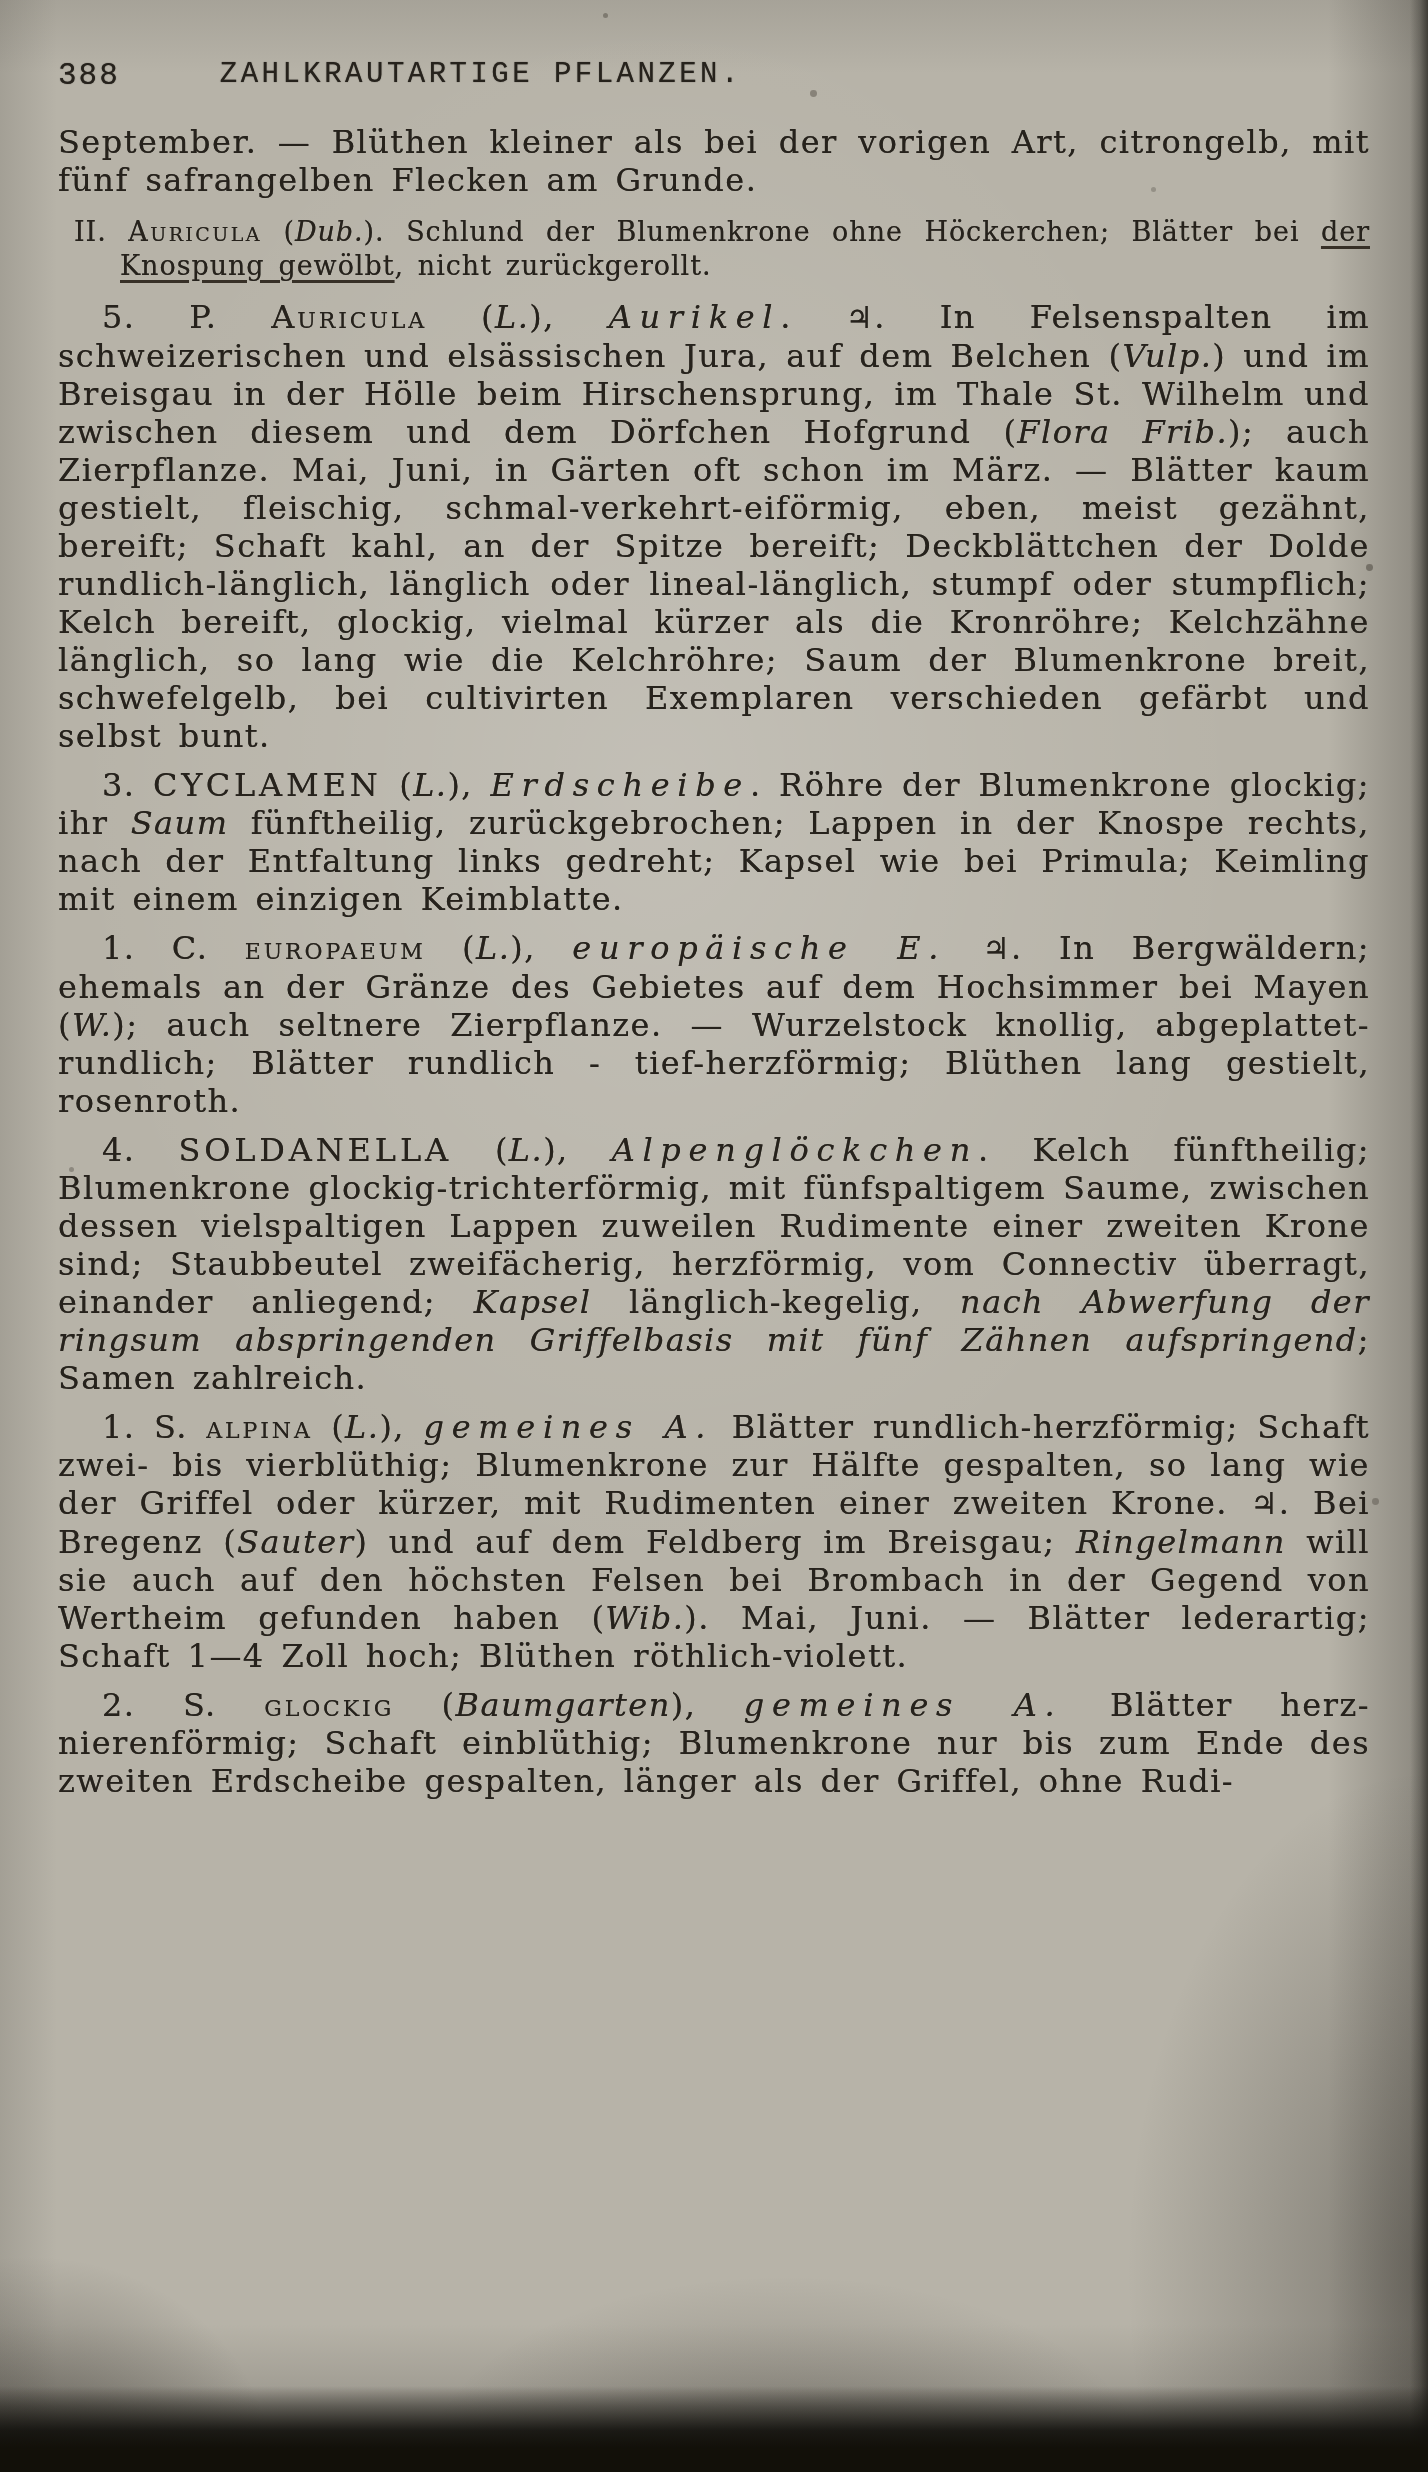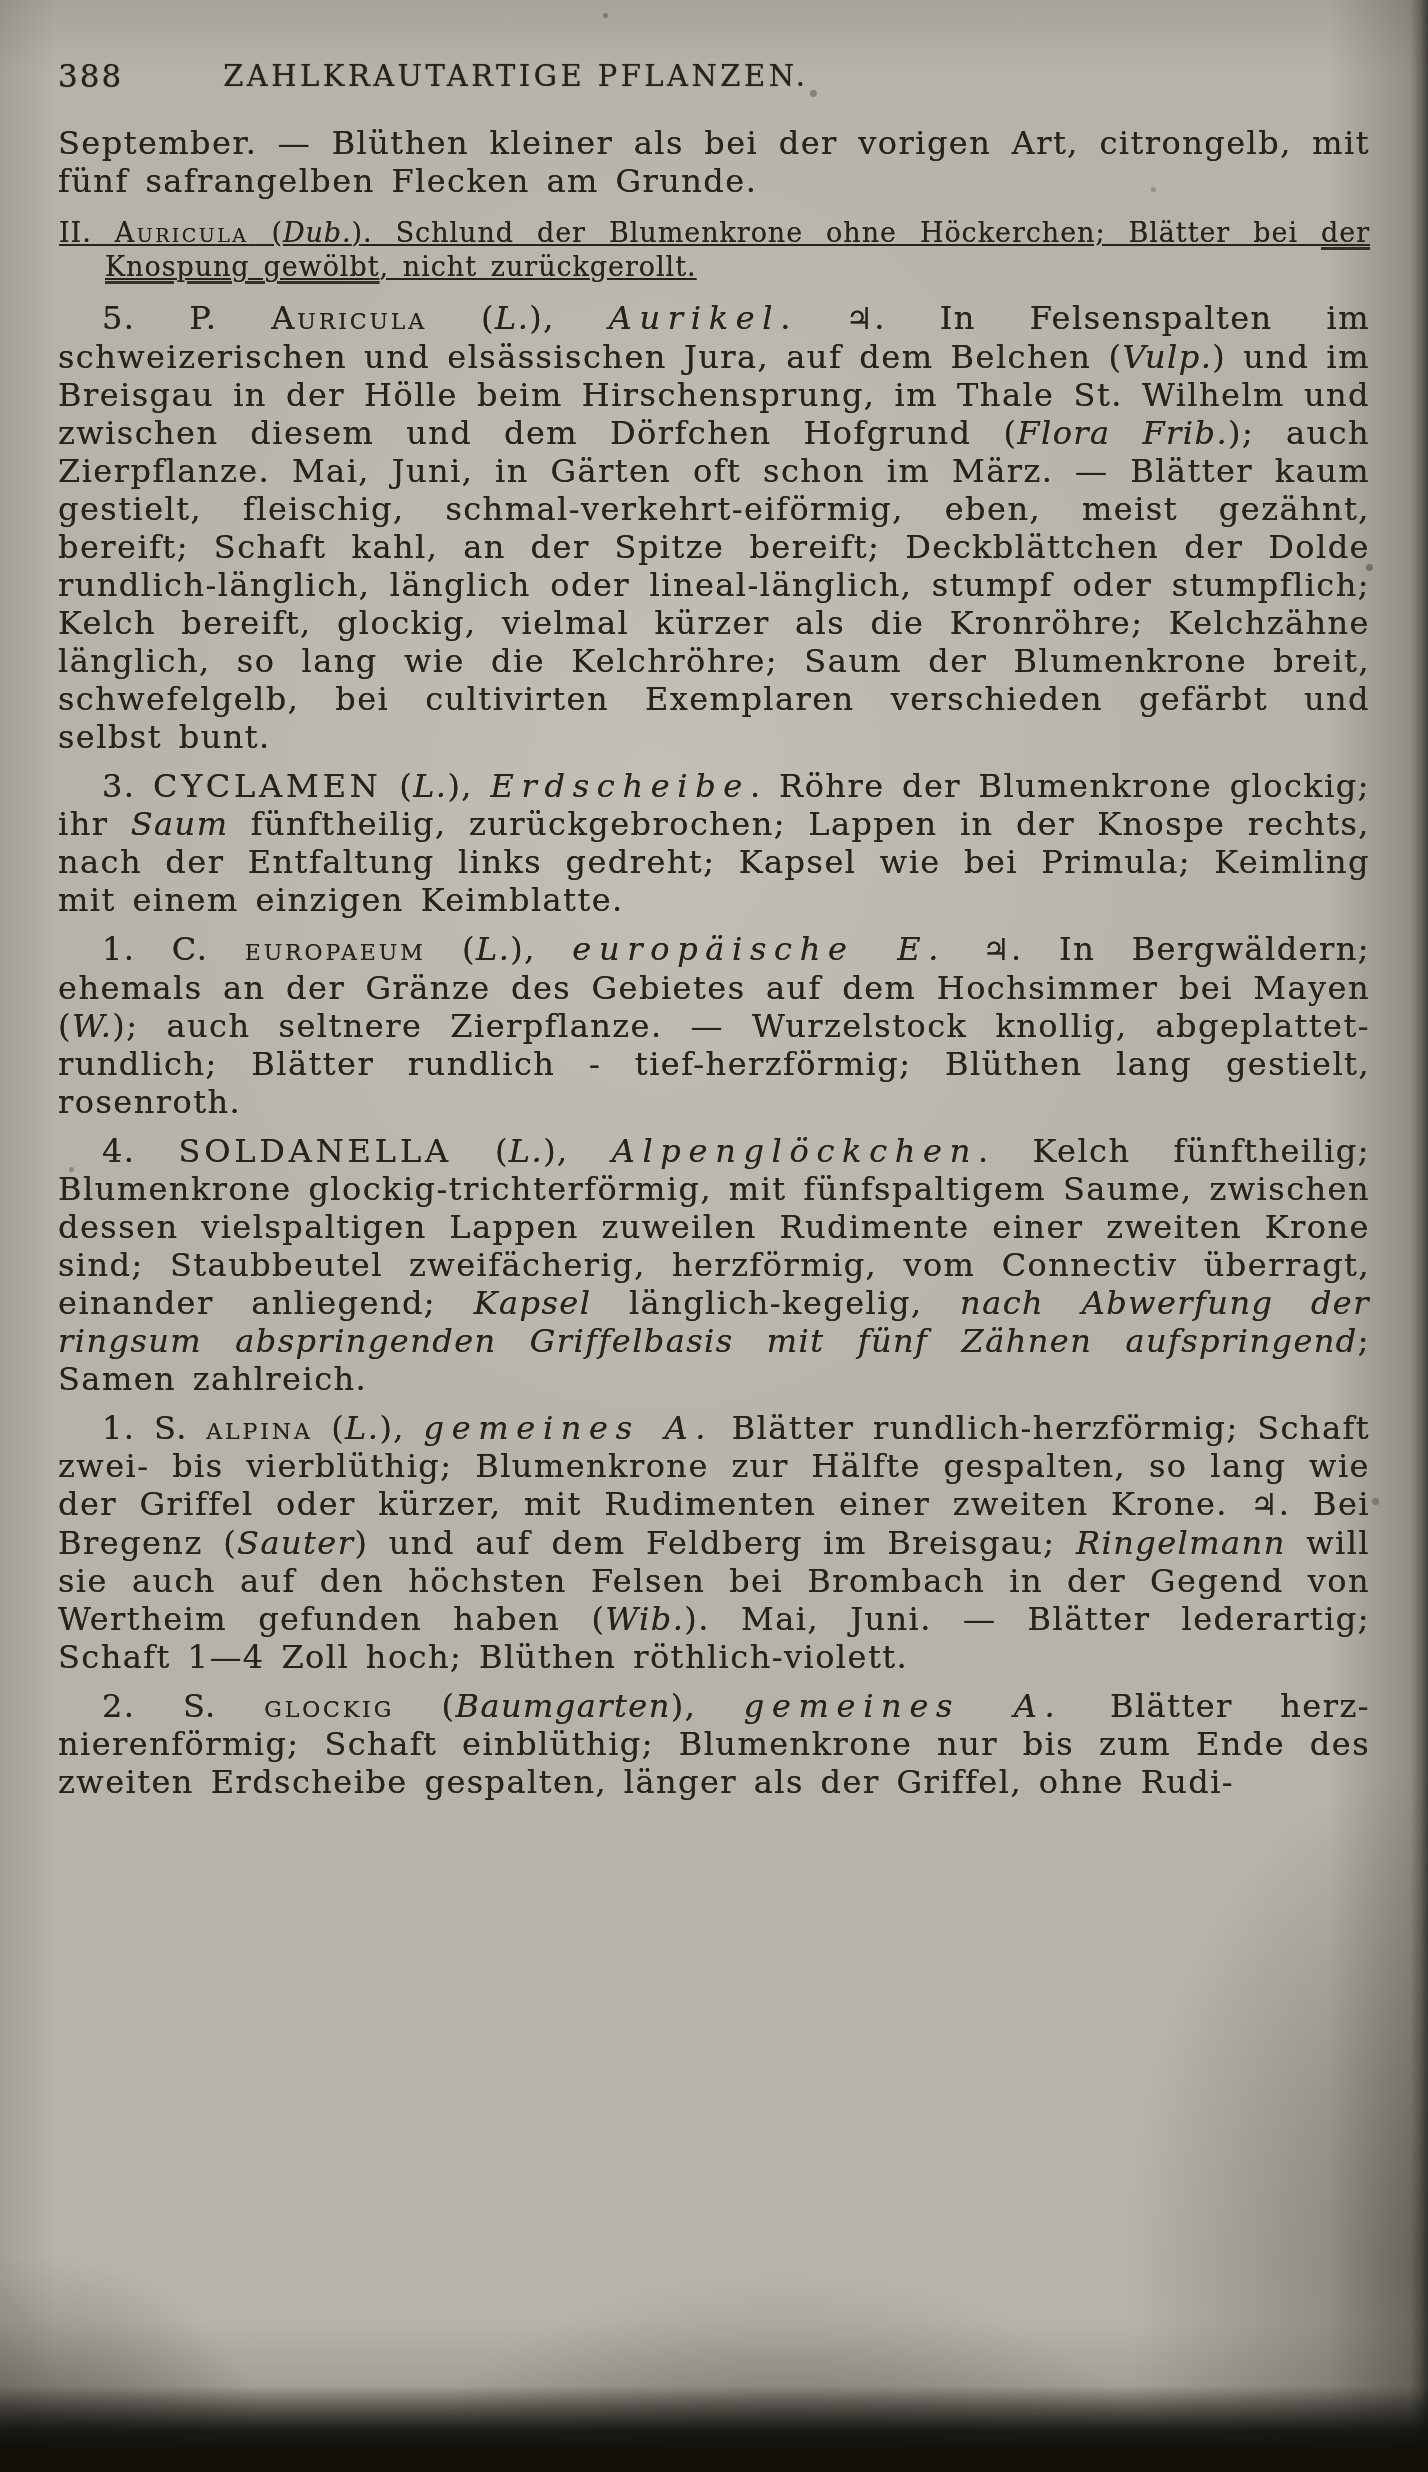--- a/index.html
+++ b/index.html
@@ -15,22 +15,23 @@
     background:
       radial-gradient(900px 1200px at 46% 32%, rgba(255,255,255,0.16), rgba(255,255,255,0) 65%),
       radial-gradient(430px 720px at 100% 92%, rgba(24,21,16,0.36), rgba(24,21,16,0) 70%),
       radial-gradient(340px 300px at 2% 100%, rgba(24,21,16,0.45), rgba(24,21,16,0) 72%),
       radial-gradient(520px 280px at 55% 100%, rgba(24,21,16,0.28), rgba(24,21,16,0) 70%),
       linear-gradient(to right, rgba(20,18,14,0.12), rgba(20,18,14,0) 4%, rgba(20,18,14,0) 93%, rgba(20,18,14,0.28)),
       linear-gradient(to bottom, rgba(20,18,14,0.10), rgba(20,18,14,0) 3%, rgba(20,18,14,0) 94%, rgba(20,18,14,0.30)),
       var(--paper, #b7b3a8);
   }
   .header {
-    display: flex; align-items: center;
+    display: flex; align-items: flex-start;
     padding: 58px 60px 0 58px;
+    font-family: Liberation Mono, monospace;
   }
   .pagenum {
     font-size: 31px; letter-spacing: 2px;
     text-shadow: 0 0 1px rgba(30,27,22,0.7);
   }
   .runtitle {
     font-size: 29px; letter-spacing: 0.12em; margin-left: 100px;
     text-shadow: 0 0 1px rgba(30,27,22,0.7);
     white-space: nowrap;
   }
@@ -38,24 +39,23 @@
   p.para {
     margin: 0 0 11px 0;
     font-size: 32px; line-height: 38px;
     text-align: justify;
     letter-spacing: 0.045em; word-spacing: 0.16em;
     text-shadow: 0 0 0.6px rgba(33,29,23,0.65);
   }
   p.para.indent { text-indent: 44px; }
   p.para.subheading {
     font-size: 27px; line-height: 34px;
-    margin: 16px 0 15px 1px;
+    margin: 16px 0 15px 16px;
     padding-left: 46px; text-indent: -46px;
     letter-spacing: 0.035em;
-    text-decoration: underline;
   }
   .run-i  { font-style: italic; }
   .run-sc { font-variant: small-caps; letter-spacing: 0.09em; }
   .run-sp { letter-spacing: 0.24em; font-style: italic; }
   .run-w  { letter-spacing: 0.12em; }
   .run-u  {
     text-decoration: underline;
     text-decoration-thickness: 2.5px;
     text-underline-offset: 5px;
     text-decoration-color: rgba(45,38,28,0.75);

